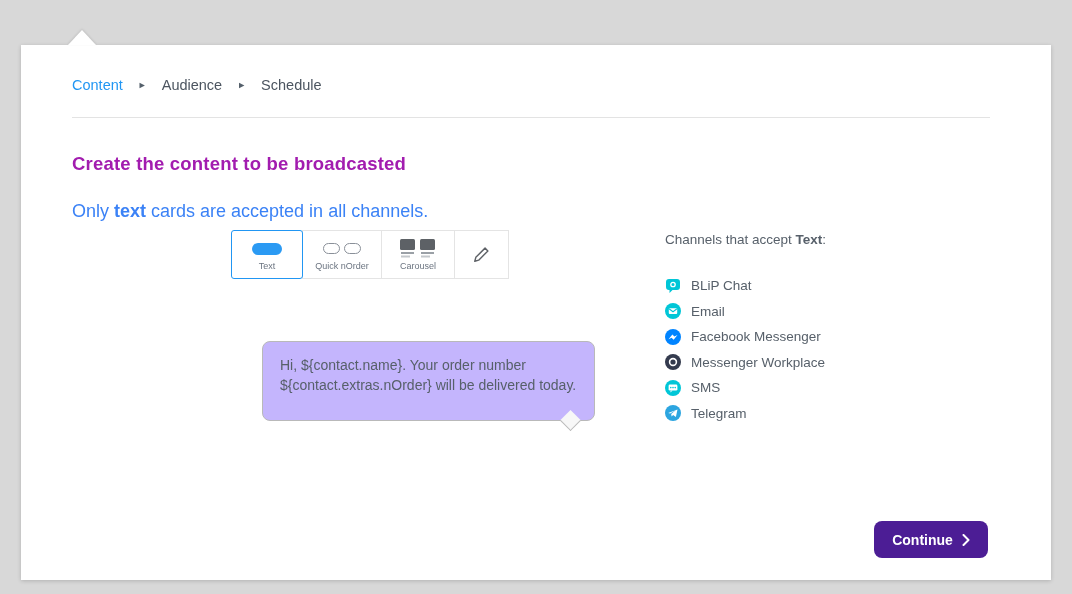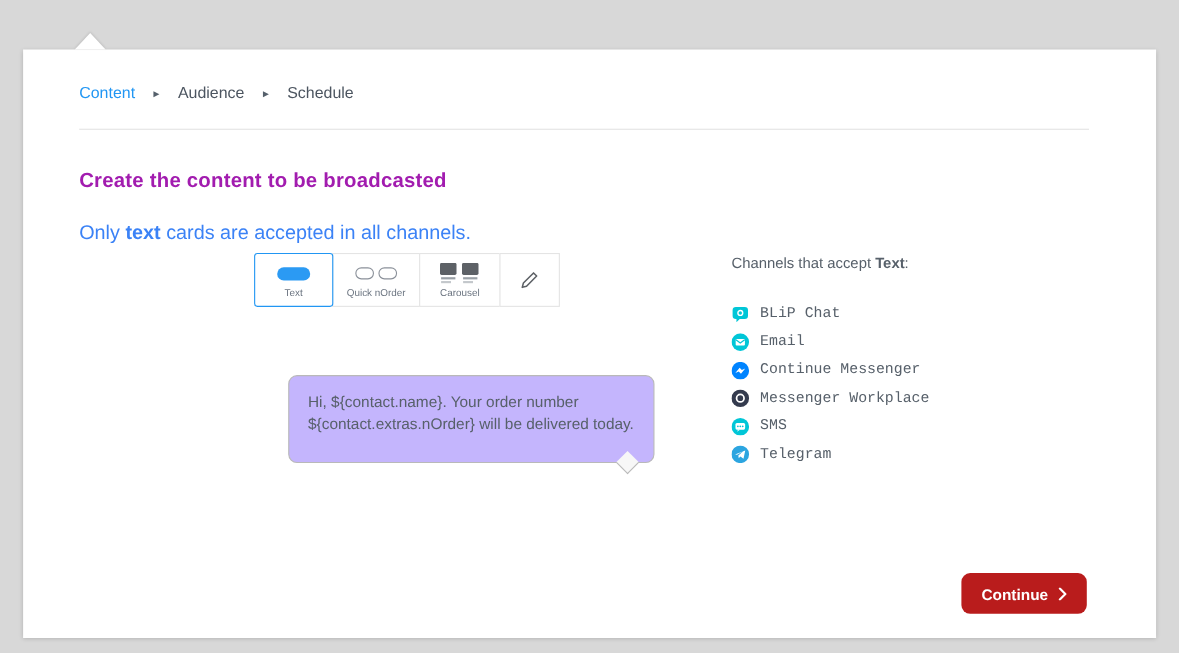--- a/index.html
+++ b/index.html
@@ -75,30 +75,30 @@
     cursor: pointer;
   }
   .message-bubble::after {
     content: ""; position: absolute; right: 16px; bottom: -8px;
     width: 14px; height: 14px; background: #f7f7f7;
     border-right: 1px solid #b9b9b9; border-bottom: 1px solid #b9b9b9;
     transform: rotate(45deg);
   }
   .channels { position: absolute; left: 644px; top: 187px; }
   .channels-header { font-size: 13.5px; color: #57606a; }
-  .channel-list { list-style: none; margin: 26px 0 0 0; padding: 0; font-family: Liberation Mono, monospace; }
+  .channel-list { list-style: none; margin: 26px 0 0 0; padding: 0; }
   .channel-item {
     display: flex; align-items: center; gap: 10px;
     height: 25.5px; font-size: 13.5px; color: #57606a;
   }
   .channel-item .ch-icon { width: 16px; height: 16px; display: flex; }
   .continue-btn {
     position: absolute; left: 853px; top: 476px;
     width: 114px; height: 37px;
-    background: #b91c1c; color: #fff;
+    background: #4c1d95; color: #fff;
     border: none; border-radius: 8px;
     font-family: inherit; font-size: 14px; font-weight: 700;
     display: flex; align-items: center; justify-content: center; gap: 9px;
     cursor: pointer;
   }
 </style>
 </head>
 <body>
 
 <div class="panel">
@@ -191,21 +191,21 @@
         <span>Email</span>
       </li>
 
       <li class="channel-item">
         <span class="ch-icon">
           <svg width="16" height="16" viewBox="0 0 16 16">
             <circle cx="8" cy="8" r="8" fill="#0084ff"></circle>
             <path d="M3.5 10.2 L7.4 5.4 L9.4 7.4 L12.5 6 L8.6 10.7 L6.6 8.7 Z" fill="#ffffff"></path>
           </svg>
         </span>
-        <span>Continue Messenger</span>
+        <span>Facebook Messenger</span>
       </li>
 
       <li class="channel-item">
         <span class="ch-icon">
           <svg width="16" height="16" viewBox="0 0 16 16">
             <circle cx="8" cy="8" r="8" fill="#343b4e"></circle>
             <circle cx="8" cy="8" r="3.4" fill="none" stroke="#ffffff" stroke-width="1.6"></circle>
           </svg>
         </span>
         <span>Messenger Workplace</span>

